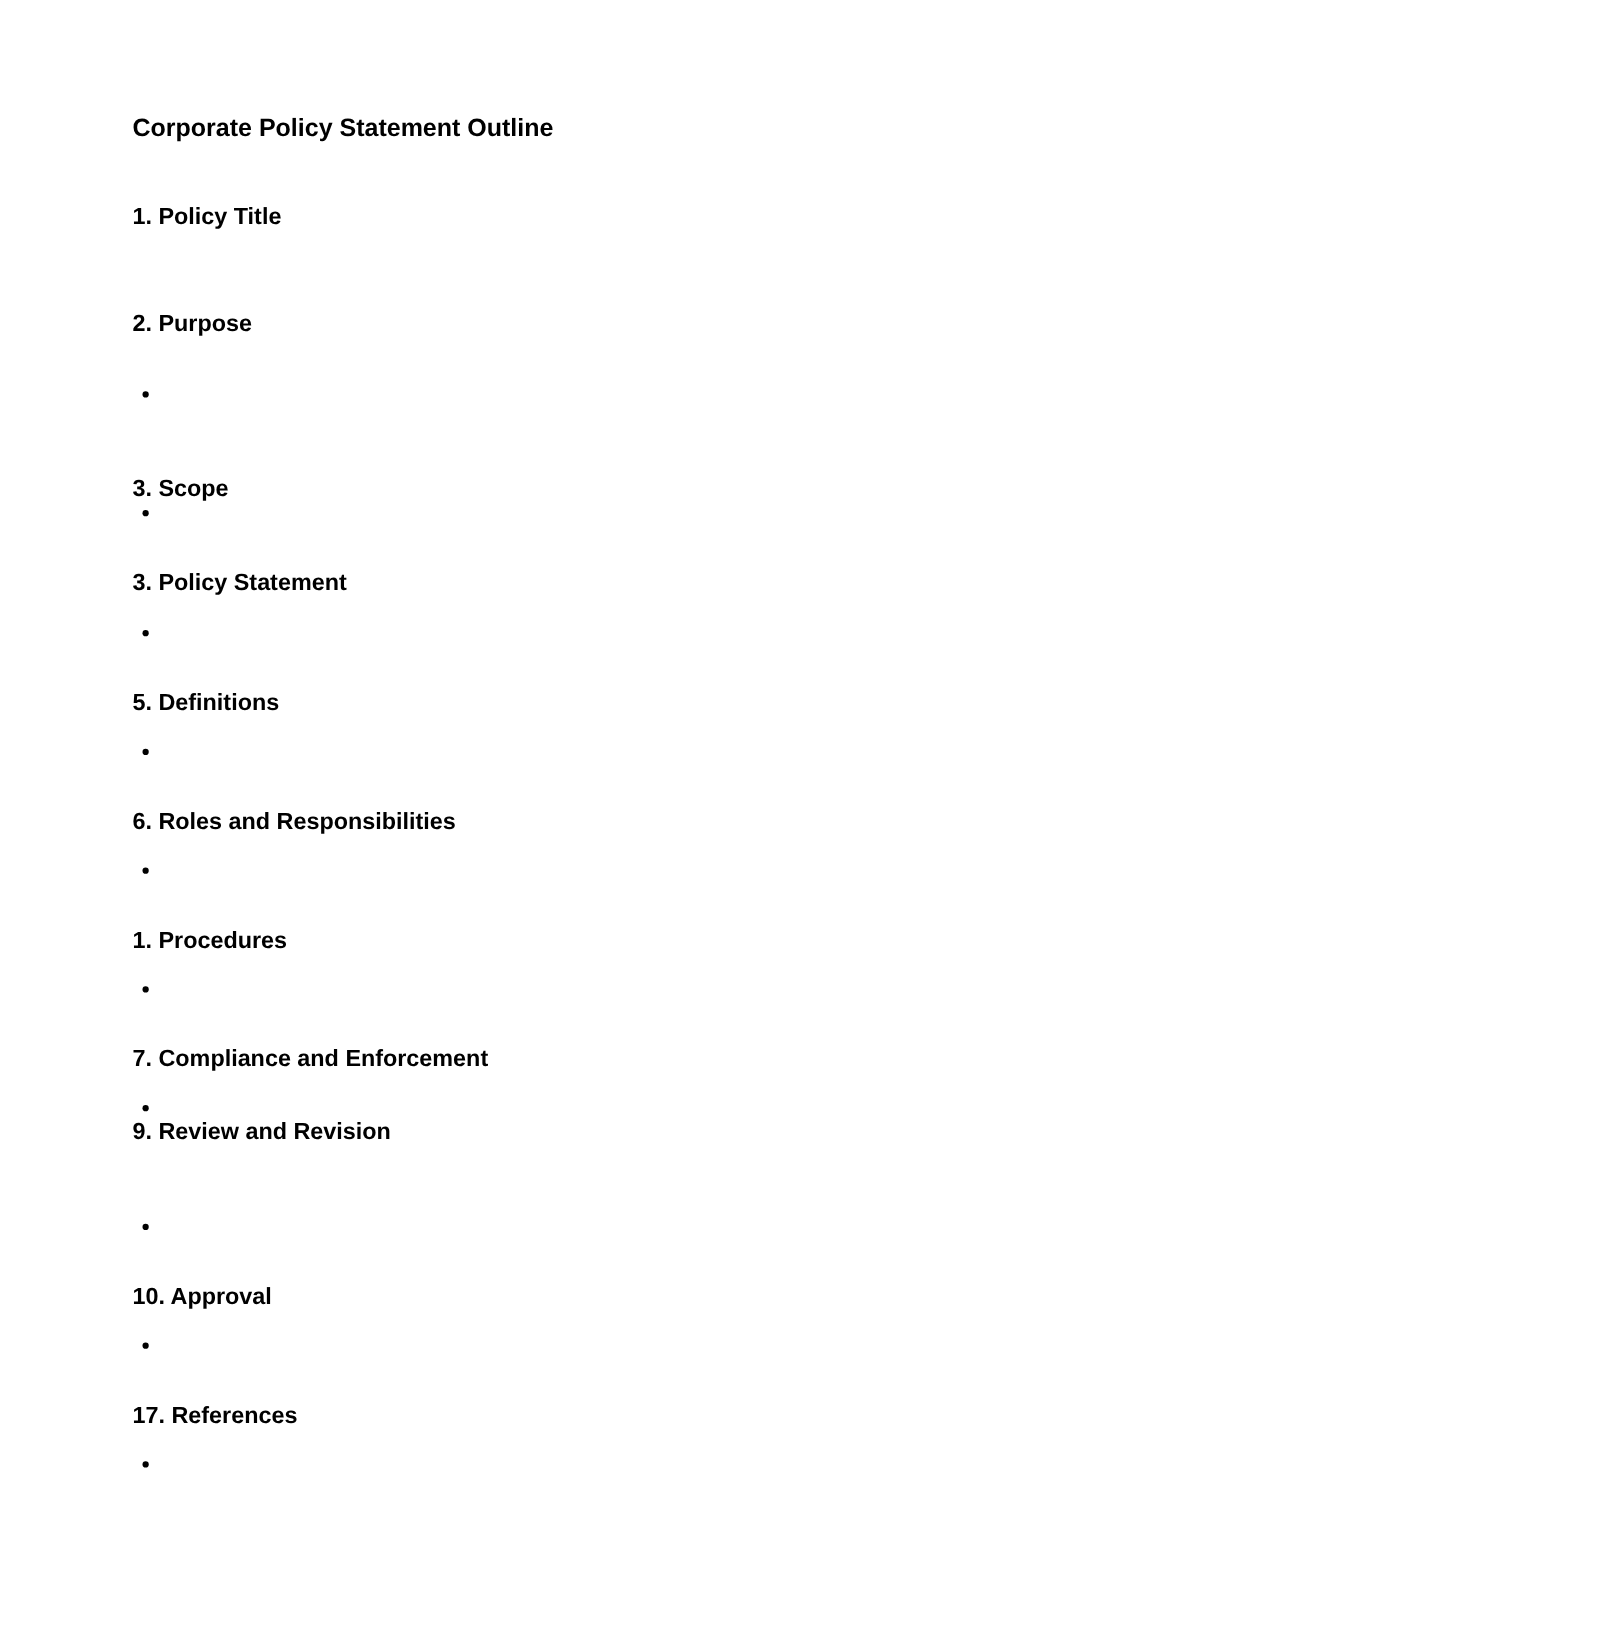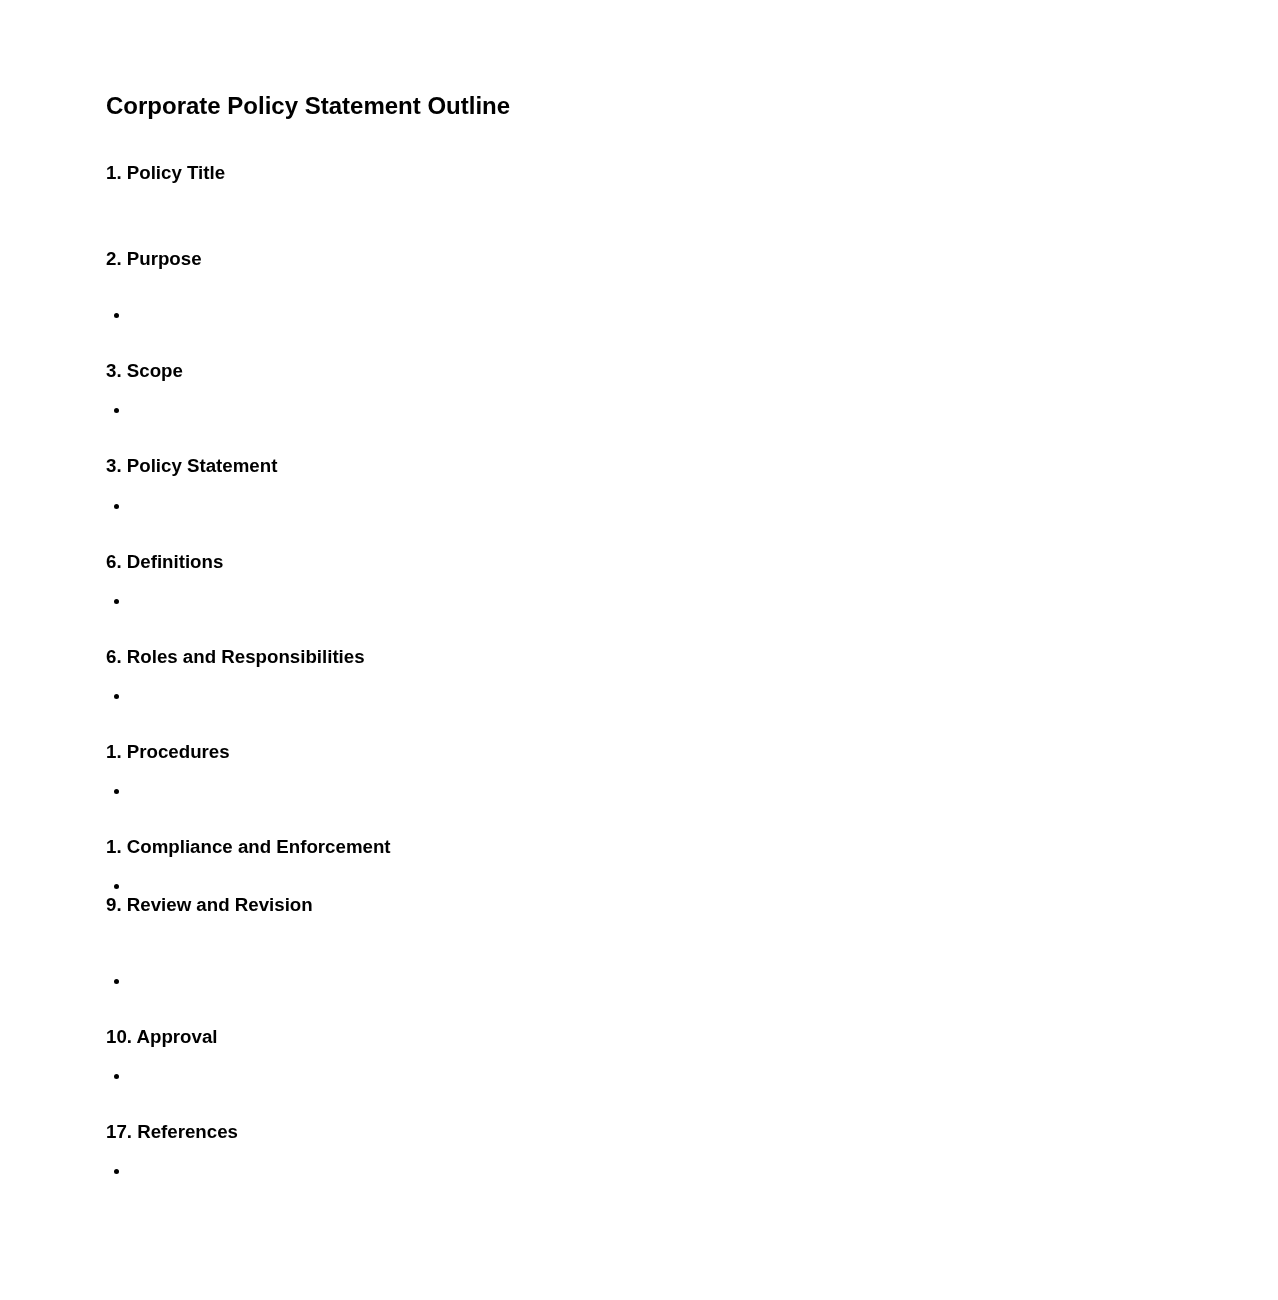--- a/index.html
+++ b/index.html
@@ -4,21 +4,21 @@
 <style>
   html, body { margin: 0; padding: 0; background: #ffffff; }
   body {
     width: 1278px; height: 1300px;
     font-family: "Liberation Sans", sans-serif;
     color: #000000;
     position: relative;
   }
   .doc { position: absolute; left: 106px; top: 0; width: 1100px; }
   h1 {
-    font-size: 24px; font-weight: bold; margin: 0;
+    font-size: 20px; font-weight: bold; margin: 0;
     position: absolute; top: 92px; left: 0; white-space: nowrap;
   }
   .section { position: absolute; left: 0; }
   h3 {
     font-size: 18.7px; font-weight: bold; margin: 0; line-height: 22px;
     white-space: nowrap;
   }
   .bullet-row {
     position: absolute; left: 0; height: 20px; width: 600px;
   }
@@ -39,38 +39,38 @@
   </div>
 
   <div class="section" style="top:248px">
     <h3>2. Purpose</h3>
   </div>
   <div class="bullet-row" style="top:306px">
     <span class="bullet-dot"></span>
     <span class="bullet-text"></span>
   </div>
 
-  <div class="section" style="top:360px">
+  <div class="section" style="top:380px">
     <h3>3. Scope</h3>
   </div>
   <div class="bullet-row" style="top:401px">
     <span class="bullet-dot"></span>
     <span class="bullet-text"></span>
   </div>
 
   <div class="section" style="top:455px">
     <h3>3. Policy Statement</h3>
   </div>
   <div class="bullet-row" style="top:497px">
     <span class="bullet-dot"></span>
     <span class="bullet-text"></span>
   </div>
 
   <div class="section" style="top:551px">
-    <h3>6. Definitions</h3>
+    <h3>5. Definitions</h3>
   </div>
   <div class="bullet-row" style="top:592px">
     <span class="bullet-dot"></span>
     <span class="bullet-text"></span>
   </div>
 
   <div class="section" style="top:646px">
     <h3>6. Roles and Responsibilities</h3>
   </div>
   <div class="bullet-row" style="top:687px">
@@ -80,21 +80,21 @@
 
   <div class="section" style="top:741px">
     <h3>1. Procedures</h3>
   </div>
   <div class="bullet-row" style="top:782px">
     <span class="bullet-dot"></span>
     <span class="bullet-text"></span>
   </div>
 
   <div class="section" style="top:836px">
-    <h3>1. Compliance and Enforcement</h3>
+    <h3>7. Compliance and Enforcement</h3>
   </div>
   <div class="bullet-row" style="top:877px">
     <span class="bullet-dot"></span>
     <span class="bullet-text"></span>
   </div>
 
   <div class="section" style="top:894px">
     <h3>9. Review and Revision</h3>
   </div>
   <div class="bullet-row" style="top:972px">

